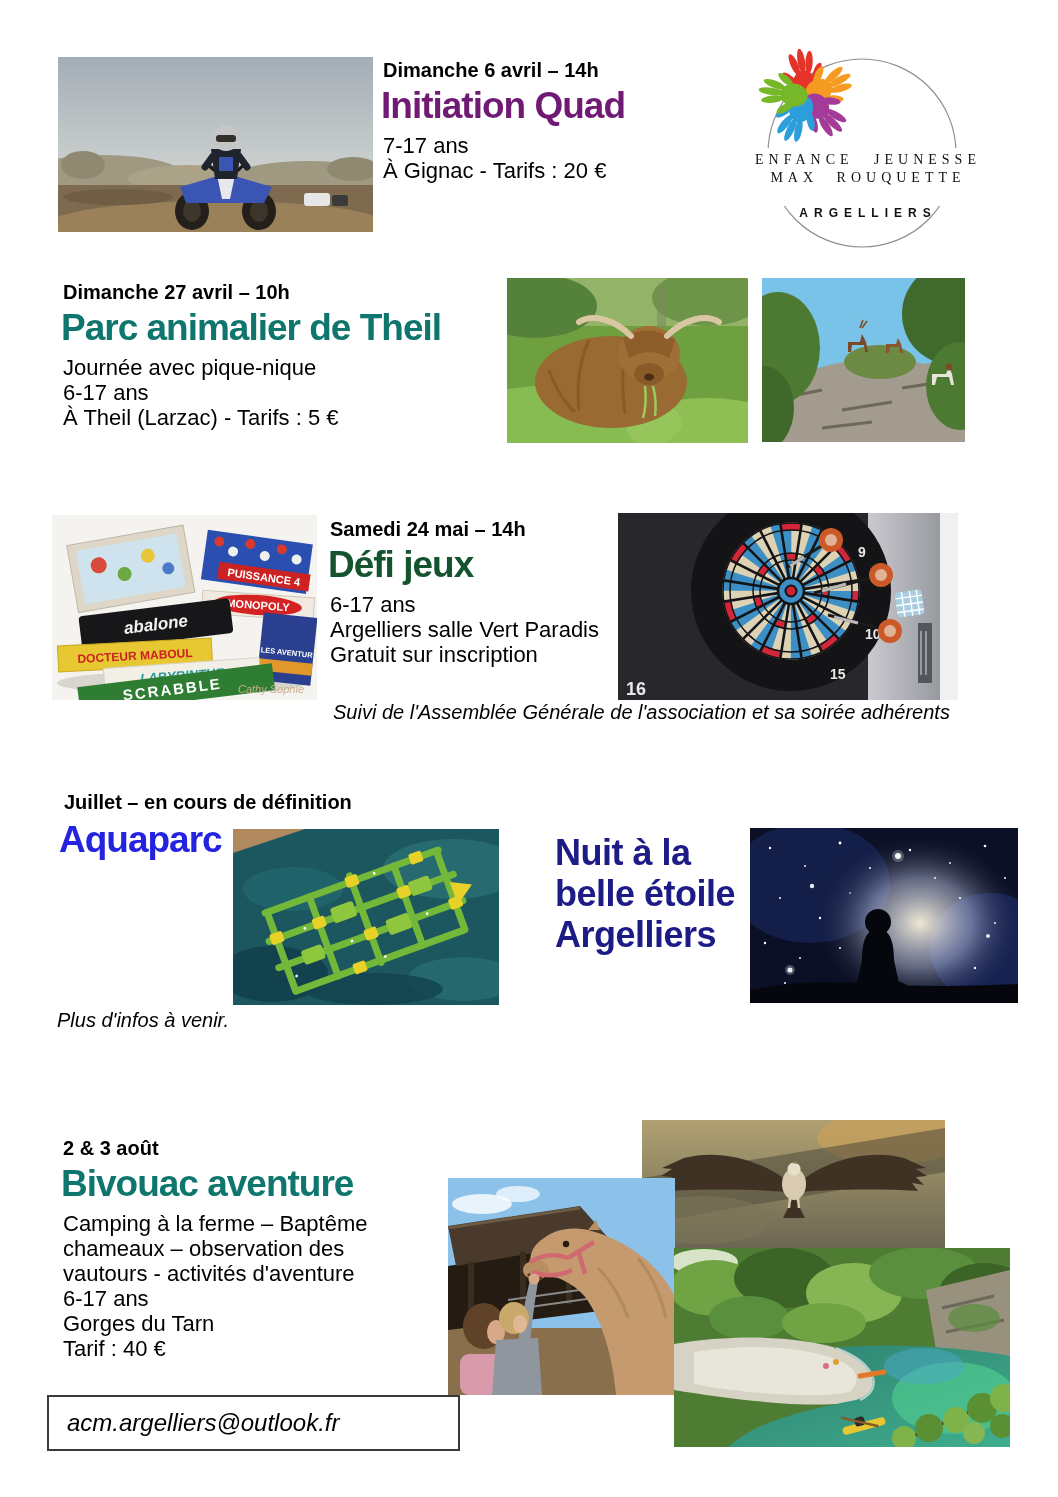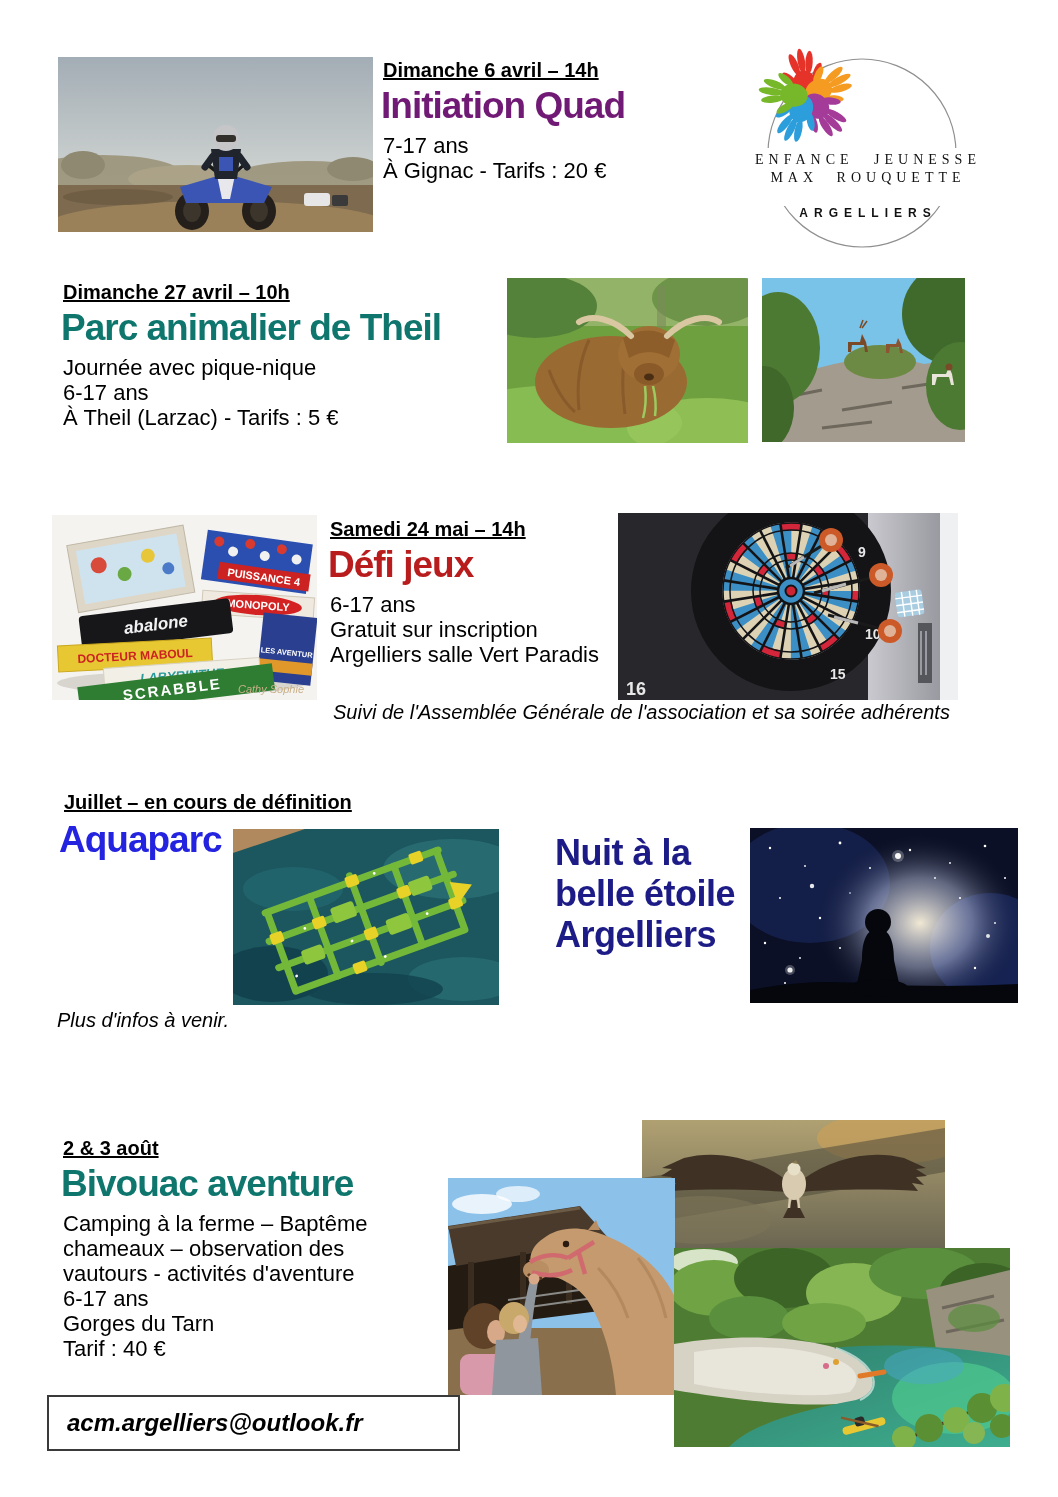--- a/index.html
+++ b/index.html
@@ -1,33 +1,33 @@
 <!DOCTYPE html>
 <html><head>
 <meta charset="utf-8">
 <style>
   html,body{margin:0;padding:0;background:#e9e9e9;}
   .page{position:relative;width:1058px;height:1497px;background:#ffffff;margin:0 auto;
         font-family:"Liberation Sans", sans-serif;color:#000;overflow:hidden;}
   .abs{position:absolute;}
   .photo{position:absolute;display:block;}
-  .date{font-size:20px;font-weight:bold;margin:0 0 3px 0;white-space:nowrap;text-decoration:underline;}
+  .date{font-size:20px;font-weight:bold;margin:0 0 3px 0;white-space:nowrap;}
   .h1{font-size:37px;font-weight:bold;line-height:1.16;letter-spacing:-1px;margin:0 0 5px -2px;white-space:nowrap;}
   .bl{font-size:22px;line-height:25px;white-space:nowrap;}
   .note{font-style:italic;font-size:20px;white-space:nowrap;}
-  .gold{color:#701a75;} .green{color:#0f766e;} .red{color:#b91c1c;}
+  .gold{color:#701a75;} .green{color:#0f766e;} .red{color:#14532d;}
   .blue{color:#2423e0;} .navy{color:#1d1c87;}
   .h1.blue{line-height:1.2;} .h1.navy{font-size:36px;letter-spacing:-0.5px;line-height:1.14;}
   #s1-text{left:383px;top:59px;} #s2-text{left:63px;top:281px;}
   #s3-text{left:330px;top:518px;} #s3-note{left:333px;top:701px;}
   #s4-date{left:64px;top:791px;} #s4-aquaparc{left:61px;top:818px;}
   #s4-nuit{left:555px;top:832px;} #s4-note{left:57px;top:1009px;}
   #s5-text{left:63px;top:1137px;}
   #footer-box{left:47px;top:1395px;width:391px;height:52px;border:2px solid #3a3a3a;
-              line-height:52px;padding-left:18px;font-size:24px;font-weight:bold;font-style:italic;}
+              line-height:52px;padding-left:18px;font-size:24px;font-weight:normal;font-style:italic;}
   .logo-text{position:absolute;text-align:center;color:#111;}
   #logo-l1{left:726px;top:152px;width:284px;font-family:"Liberation Serif",serif;font-size:14px;letter-spacing:5px;word-spacing:12px;}
   #logo-l2{left:726px;top:170px;width:284px;font-family:"Liberation Serif",serif;font-size:14px;letter-spacing:5px;word-spacing:10px;}
   #logo-l3{left:726px;top:206px;width:284px;font-size:12px;font-weight:bold;letter-spacing:6px;}
 </style>
 </head>
 <body>
 
 <div class="page">
 
@@ -214,22 +214,22 @@
       <rect x="26" y="160" width="196" height="27" fill="#2e7d32"></rect>
       <text x="120" y="179" font-size="15" font-weight="bold" fill="#ffffff" text-anchor="middle" letter-spacing="2">SCRABBLE</text>
     </g>
     <text x="252" y="178" font-size="11" font-style="italic" fill="#c9b089" text-anchor="end">Cathy Sophie</text>
   </svg>
 
   <div class="abs" id="s3-text">
     <div class="date">Samedi 24 mai – 14h</div>
     <div class="h1 red">Défi jeux</div>
     <div class="bl">6-17 ans</div>
+    <div class="bl">Argelliers salle Vert Paradis</div>
     <div class="bl">Gratuit sur inscription</div>
-    <div class="bl">Argelliers salle Vert Paradis</div>
   </div>
 
   <svg class="photo" style="left:618px;top:513px" width="340" height="187" viewBox="0 0 340 187">
     <rect width="340" height="187" fill="#28282c"></rect>
     <rect x="250" y="0" width="90" height="187" fill="url(#greycab)"></rect>
     <rect x="322" y="0" width="18" height="187" fill="#eff0f2"></rect>
     <rect x="300" y="110" width="14" height="60" fill="#55555c"></rect>
     <line x1="303" y1="118" x2="303" y2="162" stroke="#9a9aa2" stroke-width="2"></line>
     <line x1="308" y1="118" x2="308" y2="162" stroke="#9a9aa2" stroke-width="2"></line>
     <g transform="rotate(-8 291 90)">

